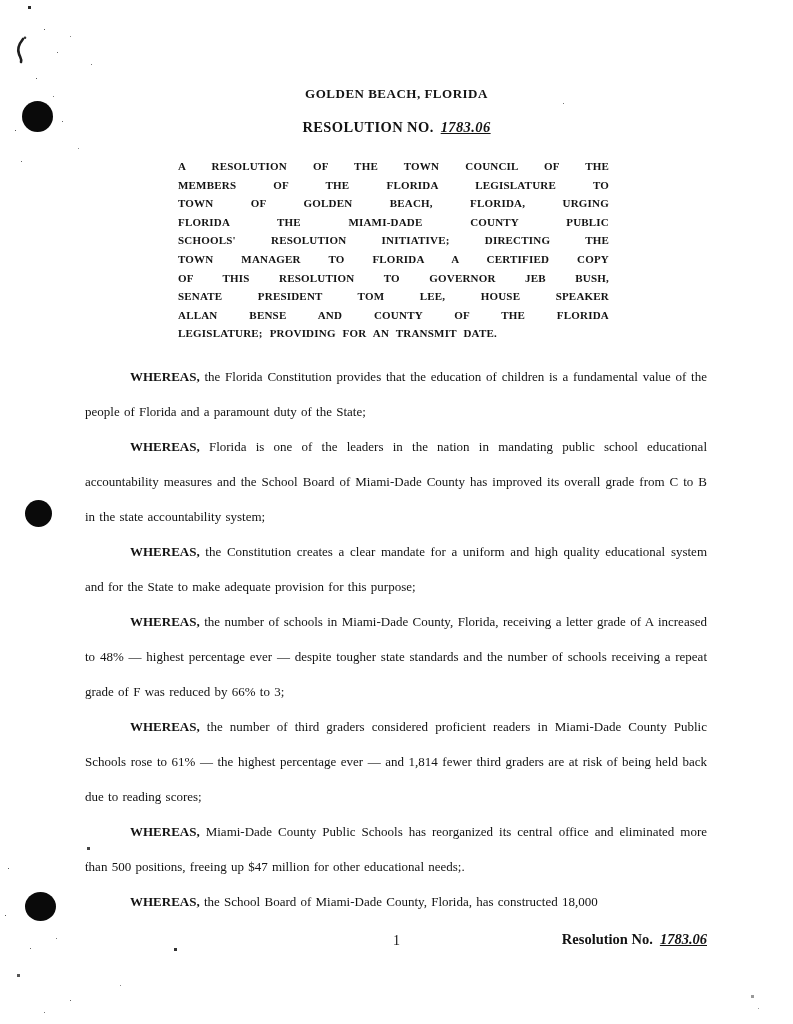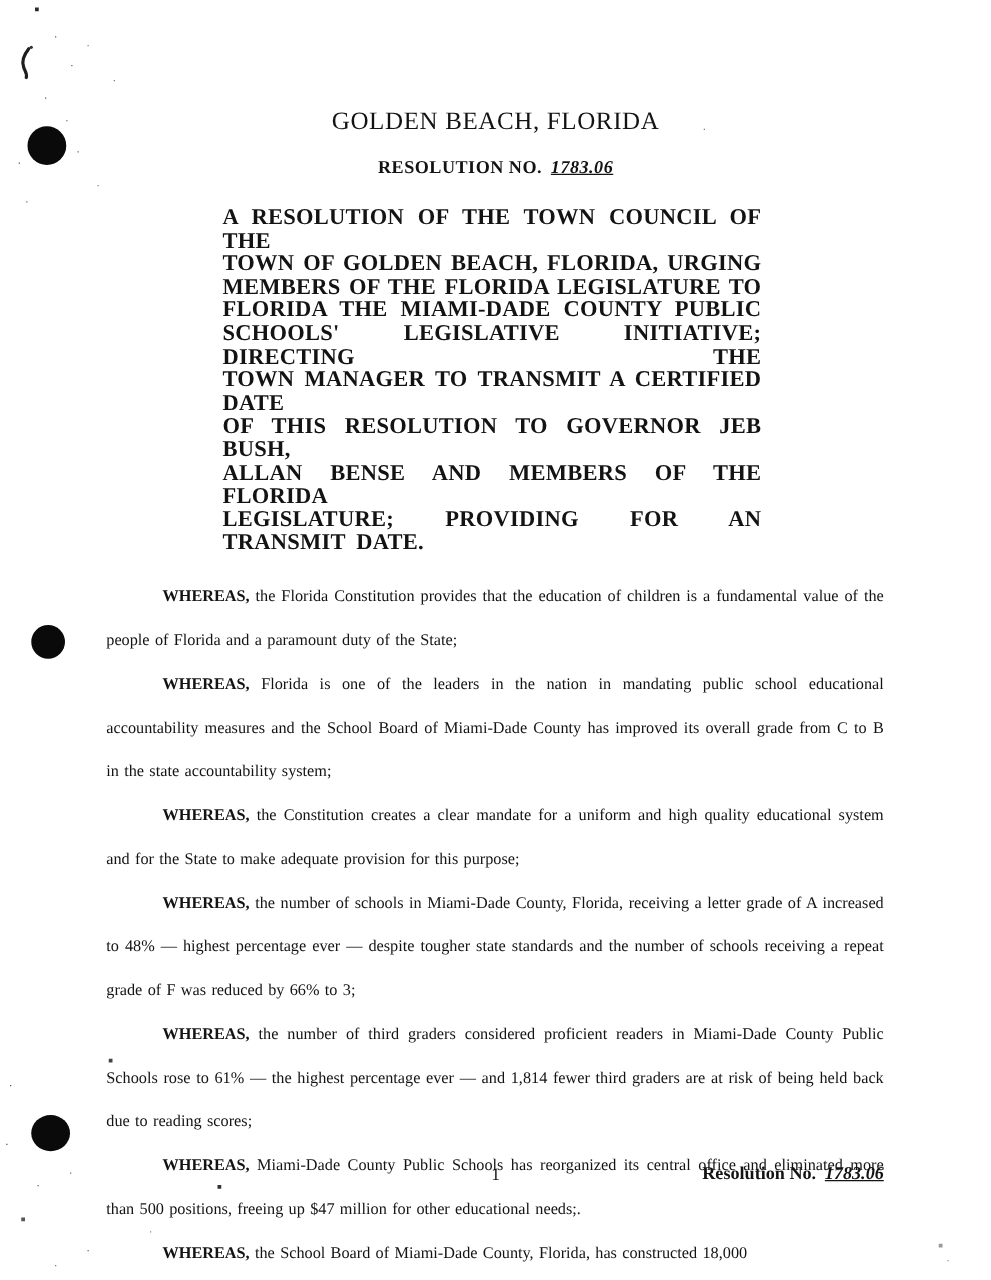--- a/index.html
+++ b/index.html
@@ -10,38 +10,38 @@
     margin: 0 auto;
     background: #ffffff;
     overflow: hidden;
     font-family: "Liberation Serif", serif;
     color: #131313;
   }
 
   
   .doc-header { text-align: center; padding-top: 86px; }
   .header-city {
-    font-weight: normal;
-    font-size: 20px;
+    font-weight: bold;
+    font-size: 13px;
     letter-spacing: 0.5px;
   }
   .header-resline {
     margin-top: 17px;
     font-weight: bold;
     font-size: 14.5px;
     letter-spacing: 0.4px;
   }
   .res-number { text-decoration: underline; margin-left: 7px; font-style: italic; }
 
   
   .title-block {
     margin: 21px 0 0 178px;
     width: 431px;
     font-weight: bold;
-    font-size: 18px;
+    font-size: 11px;
     line-height: 18.6px;
     word-spacing: 2px;
     letter-spacing: 0.2px;
   }
   .title-line { text-align: justify; text-align-last: justify; }
   .title-line.last { text-align-last: left; word-spacing: 4px; }
 
   
   .body-text {
     margin: 16px 4px 0 85px;
@@ -120,27 +120,28 @@
 
   <div class="doc-header">
     <div class="header-city">GOLDEN BEACH, FLORIDA</div>
     <div class="header-resline">
       <span>RESOLUTION NO.</span><span class="res-number">1783.06</span>
     </div>
   </div>
 
   <div class="title-block">
     <div class="title-line">A RESOLUTION OF THE TOWN COUNCIL OF THE</div>
+    <div class="title-line">MEMBERS OF THE FLORIDA LEGISLATURE TO</div>
     <div class="title-line">TOWN OF GOLDEN BEACH, FLORIDA, URGING</div>
-    <div class="title-line">MEMBERS OF THE FLORIDA LEGISLATURE TO</div>
     <div class="title-line">FLORIDA THE MIAMI-DADE COUNTY PUBLIC</div>
-    <div class="title-line">SCHOOLS' LEGISLATIVE INITIATIVE; DIRECTING THE</div>
-    <div class="title-line">TOWN MANAGER TO TRANSMIT A CERTIFIED DATE</div>
+    <div class="title-line">SCHOOLS' RESOLUTION INITIATIVE; DIRECTING THE</div>
+    <div class="title-line">TOWN MANAGER TO FLORIDA A CERTIFIED COPY</div>
     <div class="title-line">OF THIS RESOLUTION TO GOVERNOR JEB BUSH,</div>
-    <div class="title-line">ALLAN BENSE AND MEMBERS OF THE FLORIDA</div>
+    <div class="title-line">SENATE PRESIDENT TOM LEE, HOUSE SPEAKER</div>
+    <div class="title-line">ALLAN BENSE AND COUNTY OF THE FLORIDA</div>
     <div class="title-line last">LEGISLATURE; PROVIDING FOR AN TRANSMIT DATE.</div>
   </div>
 
   <div class="body-text">
     <p><span class="lead">WHEREAS,</span><span> the Florida Constitution provides that the education of children is a fundamental value of the people of Florida and a paramount duty of the State;</span></p>
     <p><span class="lead">WHEREAS,</span><span> Florida is one of the leaders in the nation in mandating public school educational accountability measures and the School Board of Miami-Dade County has improved its overall grade from C to B in the state accountability system;</span></p>
     <p><span class="lead">WHEREAS,</span><span> the Constitution creates a clear mandate for a uniform and high quality educational system and for the State to make adequate provision for this purpose;</span></p>
     <p><span class="lead">WHEREAS,</span><span> the number of schools in Miami-Dade County, Florida, receiving a letter grade of A increased to 48% — highest percentage ever — despite tougher state standards and the number of schools receiving a repeat grade of F was reduced by 66% to 3;</span></p>
     <p><span class="lead">WHEREAS,</span><span> the number of third graders considered proficient readers in Miami-Dade County Public Schools rose to 61% — the highest percentage ever — and 1,814 fewer third graders are at risk of being held back due to reading scores;</span></p>
     <p><span class="lead">WHEREAS,</span><span> Miami-Dade County Public Schools has reorganized its central office and eliminated more than 500 positions, freeing up $47 million for other educational needs;.</span></p>

